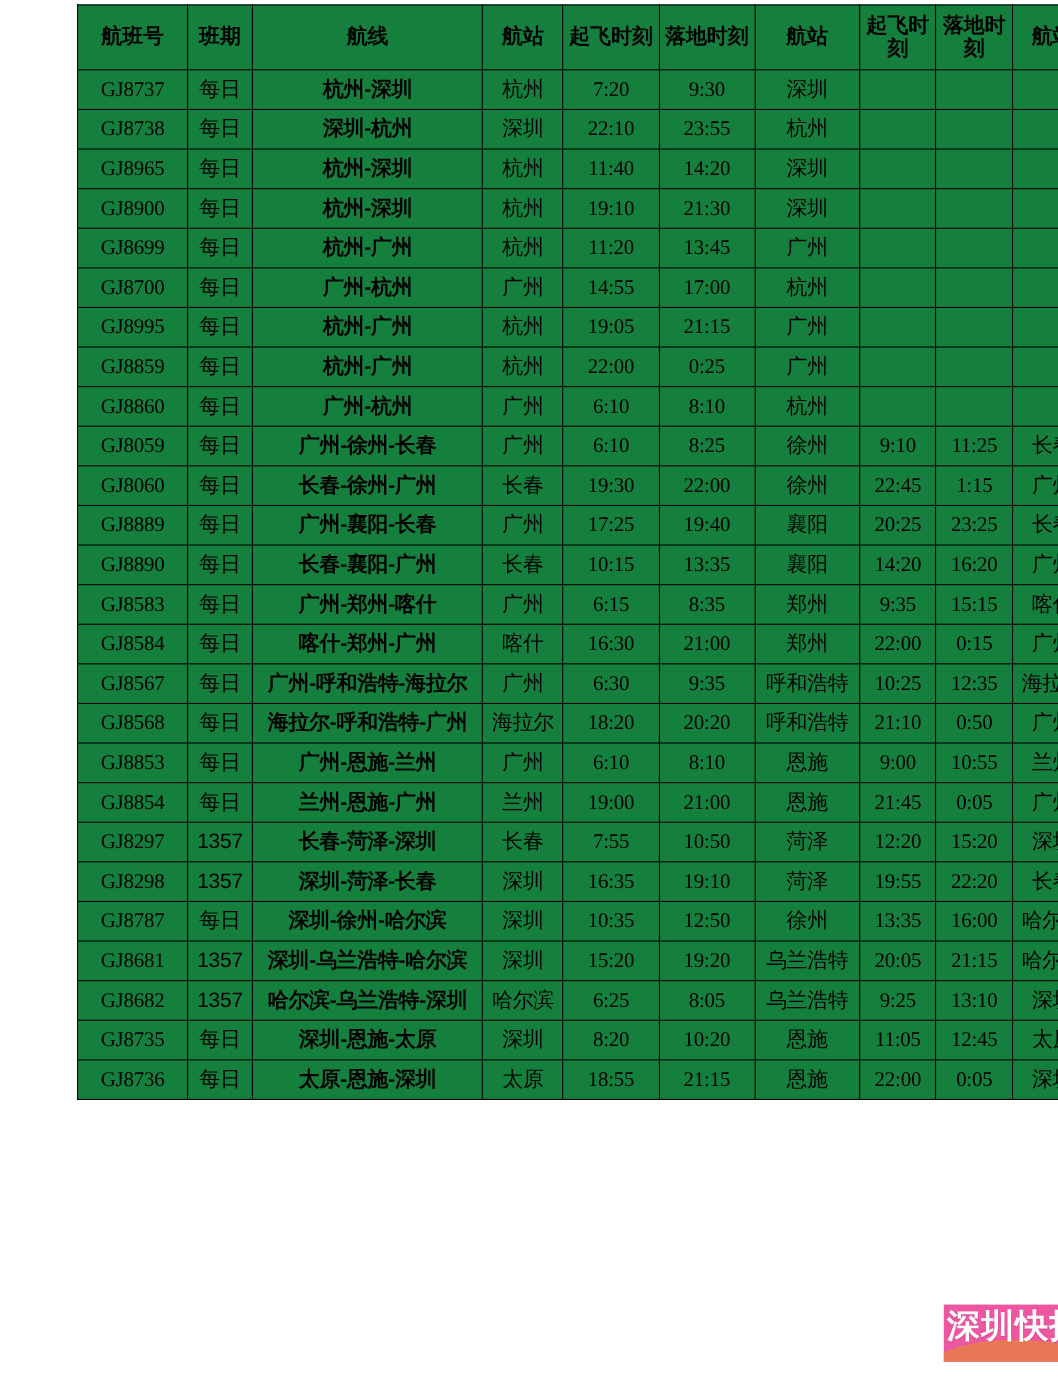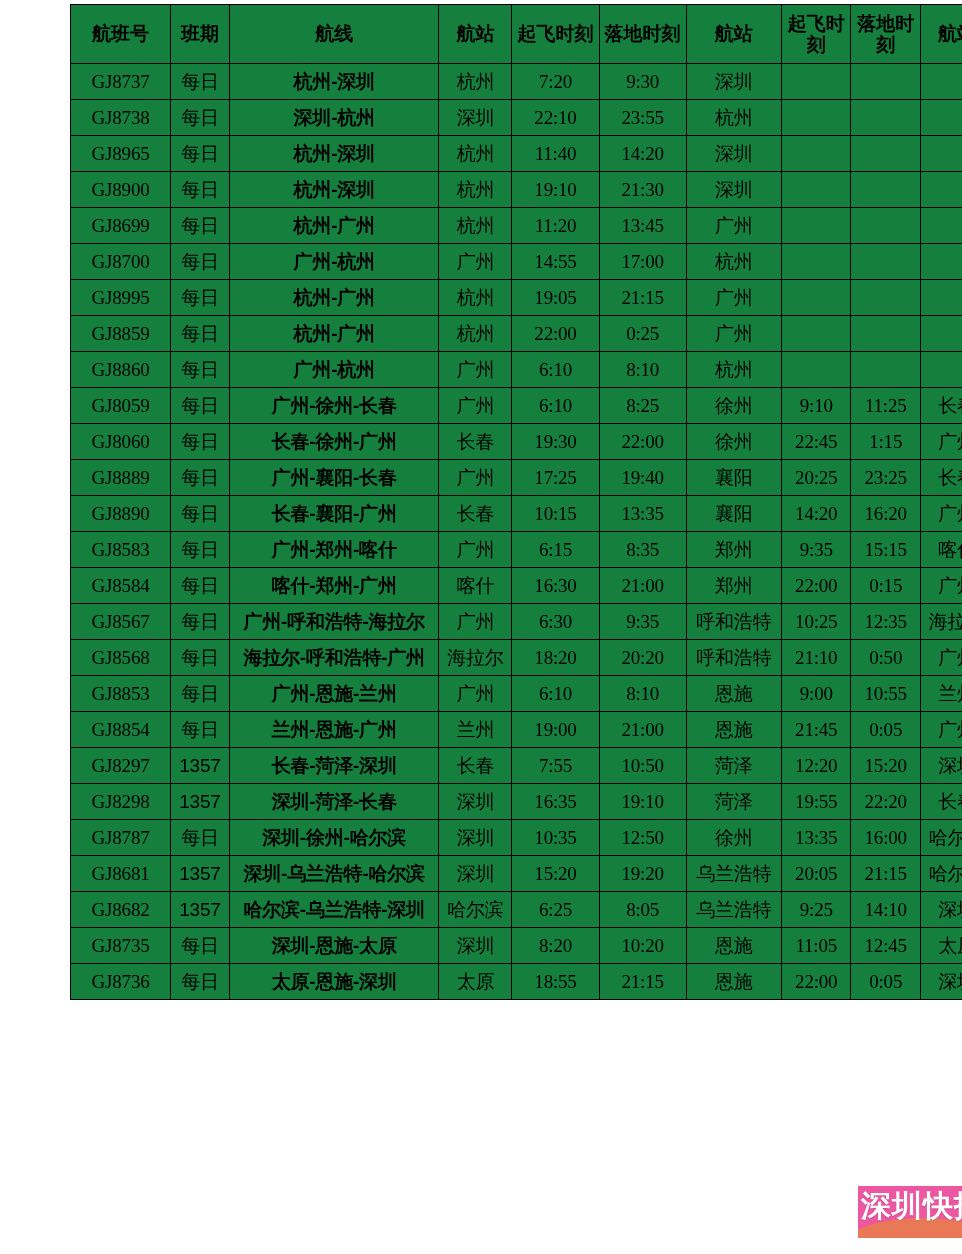--- a/index.html
+++ b/index.html
@@ -419,21 +419,21 @@
         </tr>
         <tr>
           <td class="num">GJ8682</td>
           <td class="cn">1357</td>
           <td class="cn route-cell">哈尔滨-乌兰浩特-深圳</td>
           <td class="cn">哈尔滨</td>
           <td class="num">6:25</td>
           <td class="num">8:05</td>
           <td class="cn">乌兰浩特</td>
           <td class="num">9:25</td>
-          <td class="num">14:10</td>
+          <td class="num">13:10</td>
           <td class="cn">深圳</td>
         </tr>
         <tr>
           <td class="num">GJ8735</td>
           <td class="cn">每日</td>
           <td class="cn route-cell">深圳-恩施-太原</td>
           <td class="cn">深圳</td>
           <td class="num">8:20</td>
           <td class="num">10:20</td>
           <td class="cn">恩施</td>

